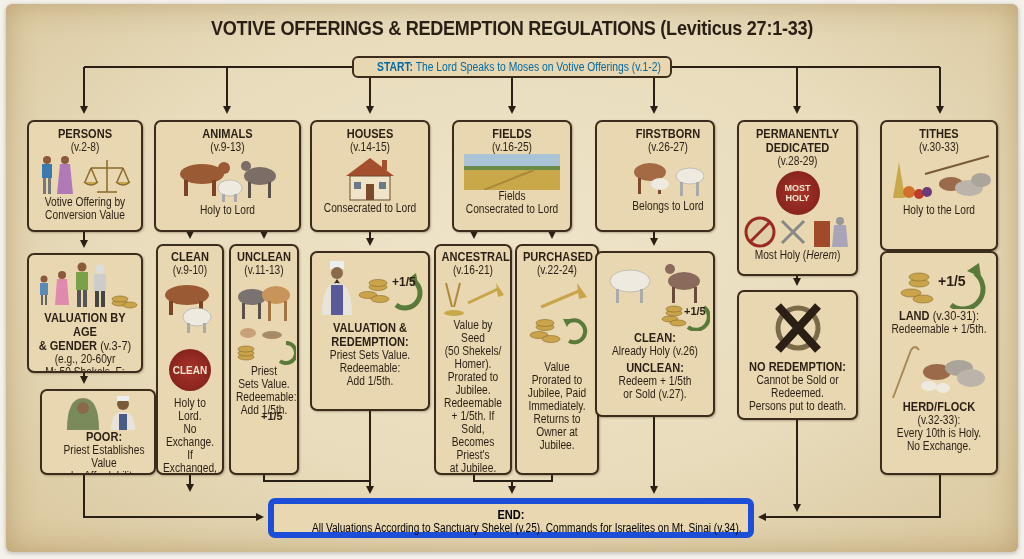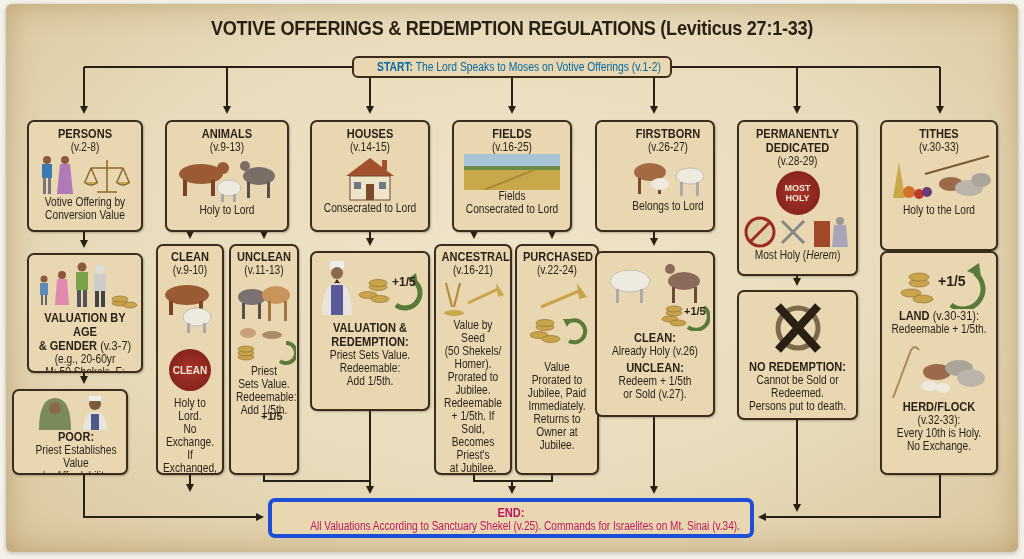--- a/index.html
+++ b/index.html
@@ -27,21 +27,21 @@
   .sub { font-size: 12px; line-height: 13px; transform: scaleX(0.85); }
   .txt { font-size: 12px; line-height: 13px; transform: scaleX(0.85); }
   .start {
     position: absolute; left: 352px; top: 56px; width: 320px; height: 22px;
     background: #e8d7b0; border: 2px solid #3b2c1c; border-radius: 6px;
     font-size: 12px; line-height: 18px; text-align: center; color: #0369a1; white-space: nowrap;
   }
   .start span.inner { display: inline-block; transform: scaleX(0.86); }
   .end {
     position: absolute; left: 268px; top: 498px; width: 486px; height: 40px;
-    background: #e8d7b0; border: 4px solid #1d4ed8; border-radius: 7px; text-align: center; color: #be185d;
+    background: #e8d7b0; border: 6px solid #1d4ed8; border-radius: 7px; text-align: center; color: #000000;
   }
   .ico { display: block; margin: 0 auto; }
 </style>
 </head>
 <body>
 
 <div class="parchment"></div>
 
 <svg class="lines" viewBox="0 0 1024 559">
   <defs>
@@ -119,21 +119,21 @@
     <g stroke="#8a6a2a" stroke-width="1.5" fill="none">
         <path d="M72,6 V38 M62,38 H82 M56,14 H88 M56,14 L50,28 M56,14 L62,28 M88,14 L82,28 M88,14 L94,28"></path>
         <path d="M49,28 Q56,34 63,28" fill="#c9a44a"></path>
         <path d="M81,28 Q88,34 95,28" fill="#c9a44a"></path>
       </g>
   </svg>
   <div class="txt">Votive Offering by</div>
   <div class="txt">Conversion Value</div>
 </div>
 
-<div class="box" style="left:165px;top:120px;width:124px;height:112px;">
+<div class="box" style="left:154px;top:120px;width:147px;height:112px;">
   <div class="hd" style="margin-top:5px">ANIMALS</div>
   <div class="sub">(v.9-13)</div>
   <svg class="ico" width="112" height="50" viewBox="0 0 112 50">
     <g>
         <ellipse cx="30" cy="20" rx="22" ry="10" fill="#9a5a34"></ellipse>
         <rect x="12" y="26" width="4" height="16" fill="#7a4424"></rect>
         <rect x="40" y="26" width="4" height="16" fill="#7a4424"></rect>
         <circle cx="52" cy="14" r="6" fill="#9a5a34"></circle>
       </g>
     <g>
@@ -269,21 +269,21 @@
         <ellipse cx="88" cy="40" rx="8" ry="3"></ellipse>
         <ellipse cx="98" cy="46" rx="7" ry="3"></ellipse>
       </g>
   </svg>
   <div class="hd">VALUATION BY AGE</div>
   <div class="hd"><span>&amp; GENDER</span> <span style="font-weight:normal">(v.3-7)</span></div>
   <div class="txt">(e.g., 20-60yr</div>
   <div class="txt">M: 50 Shekels, F: 30)</div>
 </div>
 
-<div class="box" style="left:12px;top:389px;width:116px;height:86px;padding-left:12px;">
+<div class="box" style="left:40px;top:389px;width:116px;height:86px;padding-left:12px;">
   <svg class="ico" width="90" height="36" viewBox="0 0 90 36" style="margin-top:3px">
     <path d="M8,36 Q8,4 24,4 Q40,4 40,36z" fill="#7a8a5a"></path>
       <circle cx="24" cy="14" r="6" fill="#8a6a4a"></circle>
     <circle cx="64" cy="10" r="6" fill="#7a5a3a"></circle>
       <rect x="58" y="2" width="12" height="5" fill="#eee"></rect>
       <path d="M52,36 Q52,18 64,18 Q76,18 76,36z" fill="#e8e4dc"></path>
       <rect x="60" y="20" width="8" height="16" fill="#4a5a8a"></rect>
   </svg>
   <div class="hd">POOR:</div>
   <div class="txt">Priest Establishes Value</div>

